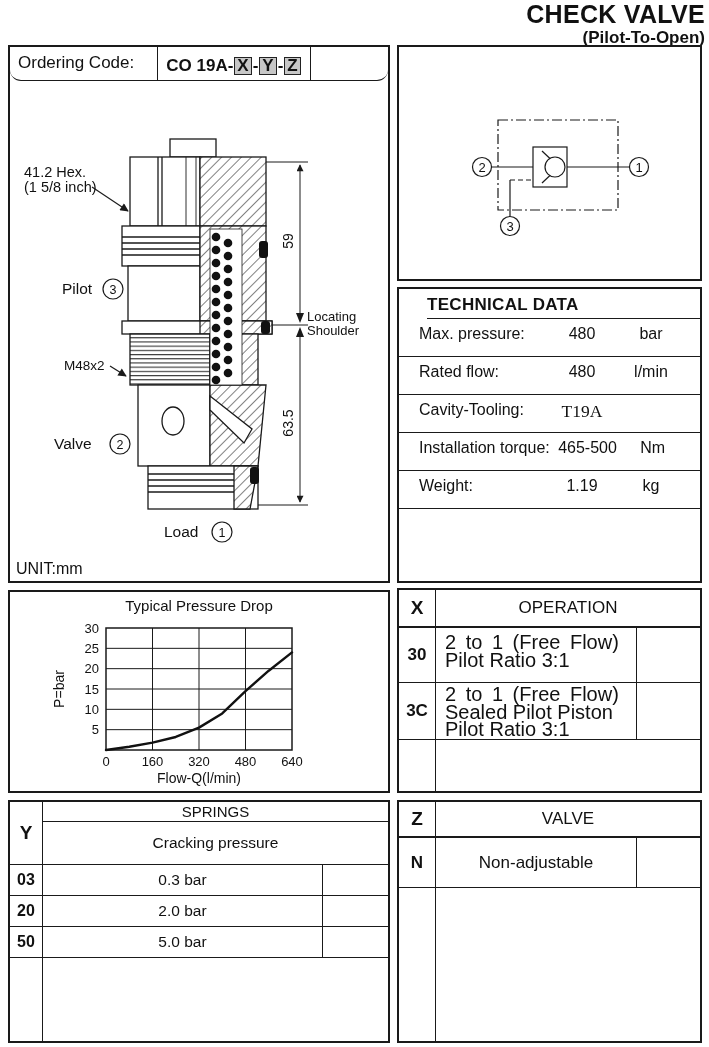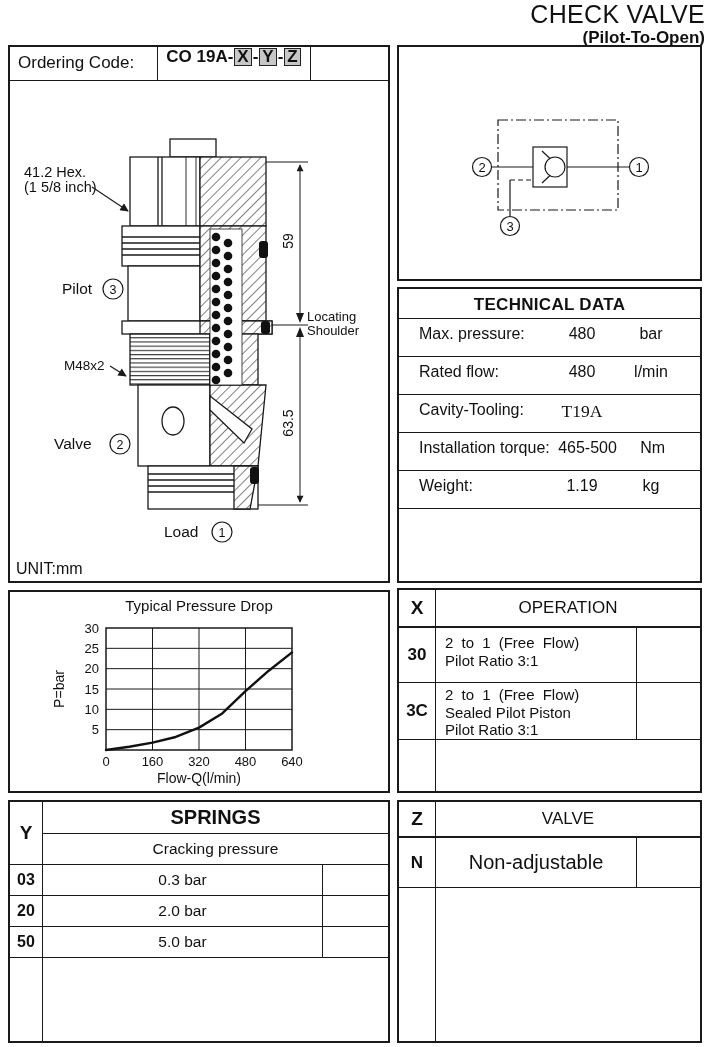--- a/index.html
+++ b/index.html
@@ -4,34 +4,34 @@
 <style>
   html,body{margin:0;padding:0;}
   body{
     width:709px;height:1047px;position:relative;background:#fff;
     font-family:"Liberation Sans", sans-serif;color:#111;
     -webkit-font-smoothing:antialiased;
   }
   .box{position:absolute;border:2px solid #1a1a1a;background:#fff;box-sizing:border-box;}
   
   #title-block{position:absolute;top:1px;right:4px;text-align:right;}
-  #title-block .t1{font-size:25px;font-weight:400;letter-spacing:.3px;line-height:1.1;}
+  #title-block .t1{font-size:25px;font-weight:700;letter-spacing:.3px;line-height:1.1;}
   #title-block .t2{font-size:17px;font-weight:700;margin-top:-1px;}
   
   #box-drawing{left:8px;top:45px;width:382px;height:538px;}
-  #ordering-row{display:flex;height:33px;border-bottom:1.5px solid #1a1a1a;}
+  #ordering-row{display:flex;height:33px;border-bottom:1.5px solid #1a1a1a;border-radius:11px;}
   .oc-label{width:147px;font-size:17px;padding:6px 0 0 8px;box-sizing:border-box;}
   .oc-code{width:154px;border-left:1.5px solid #1a1a1a;border-right:1.5px solid #1a1a1a;
-    text-align:center;font-weight:700;font-size:17px;padding-top:0;box-sizing:border-box;white-space:nowrap;}
+    text-align:center;font-weight:700;font-size:17px;padding-top:9px;box-sizing:border-box;white-space:nowrap;}
   .boxed{display:inline-block;background:#c7c7c7;border:1.5px solid #222;padding:0 2px;line-height:16px;margin:0 1px;}
   #unit-label{position:absolute;left:6px;bottom:3px;font-size:16px;}
   
   #box-tech{left:397px;top:287px;width:305px;height:296px;}
-  .td-title{height:30px;border-bottom:1.5px solid #1a1a1a;text-align:center;font-weight:700;
-    font-size:17px;padding-top:6px;box-sizing:border-box;letter-spacing:.3px;}
+  .td-title{height:30px;border-bottom:1.5px solid #1a1a1a;font-weight:700;
+    font-size:17px;padding-top:6px;box-sizing:border-box;letter-spacing:.3px;margin-left:28px;}
   .td-row{height:32px;border-bottom:1.5px solid #1a1a1a;display:flex;align-items:flex-start;
     font-size:16px;padding:0 20px;box-sizing:border-box;margin-top:6px;}
   .td-label{flex:1;white-space:nowrap;}
   .td-value{width:80px;text-align:center;}
   .td-unit{width:58px;text-align:center;}
   .serif{font-family:"Liberation Serif", serif;font-size:17.5px;}
   
   #box-schematic{left:397px;top:45px;width:305px;height:236px;}
   
   #box-chart{left:8px;top:590px;width:382px;height:203px;}
@@ -40,42 +40,42 @@
   .clabel{font-size:14px;}
   
   #box-op{left:397px;top:588px;width:305px;height:205px;display:flex;flex-direction:column;}
   .hdr{display:flex;border-bottom:2px solid #1a1a1a;}
   .col-code{width:37px;border-right:1.5px solid #1a1a1a;display:flex;align-items:center;
     justify-content:center;font-weight:700;box-sizing:border-box;flex:none;}
   .hdr .col-code{font-size:19px;}
   .hdr-title{flex:1;display:flex;align-items:center;justify-content:center;font-weight:400;font-size:17px;}
   .op-row{display:flex;border-bottom:1.5px solid #1a1a1a;}
   .op-row .col-code{font-size:17px;}
-  .op-content{flex:1;padding:6px 8px 0 9px;font-size:15px;line-height:17.5px;}
+  .op-content{flex:1;padding:6px 8px 0 9px;font-size:20px;line-height:17.5px;}
   .ws{word-spacing:4px;}
   .empty-col{width:64px;border-left:1.5px solid #1a1a1a;box-sizing:border-box;flex:none;}
   .filler{flex:1;display:flex;}
   
   #box-springs{left:8px;top:800px;width:382px;height:243px;display:flex;flex-direction:column;}
   #springs-header{display:flex;border-bottom:1.5px solid #1a1a1a;height:62px;}
   #springs-header .col-code{width:33px;font-size:19px;}
   .spr-head-right{flex:1;display:flex;flex-direction:column;}
-  .spr-title{height:32px;border-bottom:1.5px solid #1a1a1a;display:flex;align-items:center;
-    justify-content:center;font-weight:700;font-size:20px;box-sizing:border-box;}
+  .spr-title{height:20px;border-bottom:1.5px solid #1a1a1a;display:flex;align-items:center;
+    justify-content:center;font-weight:400;font-size:15px;box-sizing:border-box;}
   .spr-sub{flex:1;display:flex;align-items:center;justify-content:center;font-size:15.5px;}
   .spr-row{display:flex;height:30px;border-bottom:1.5px solid #1a1a1a;flex:none;gap:12px;}
   .spr-row .col-code{width:33px;font-size:16px;}
   .spr-val{flex:1;display:flex;align-items:center;justify-content:center;font-size:15.5px;}
   .spr-row .empty-col{width:66px;}
   #box-springs .col-code.nb{border-right:1.5px solid #1a1a1a;}
   
   #box-option{left:397px;top:800px;width:305px;height:243px;display:flex;flex-direction:column;}
   .opt-row{display:flex;height:49px;border-bottom:1.5px solid #1a1a1a;flex:none;}
   .opt-row .col-code{font-size:17px;}
-  .opt-val{flex:1;display:flex;align-items:center;justify-content:center;font-size:20px;}
+  .opt-val{flex:1;display:flex;align-items:center;justify-content:center;font-size:17px;}
   svg text{fill:#111;}
 </style>
 </head>
 <body>
 
 <div id="title-block">
   <div class="t1">CHECK VALVE</div>
   <div class="t2">(Pilot-To-Open)</div>
 </div>
 

